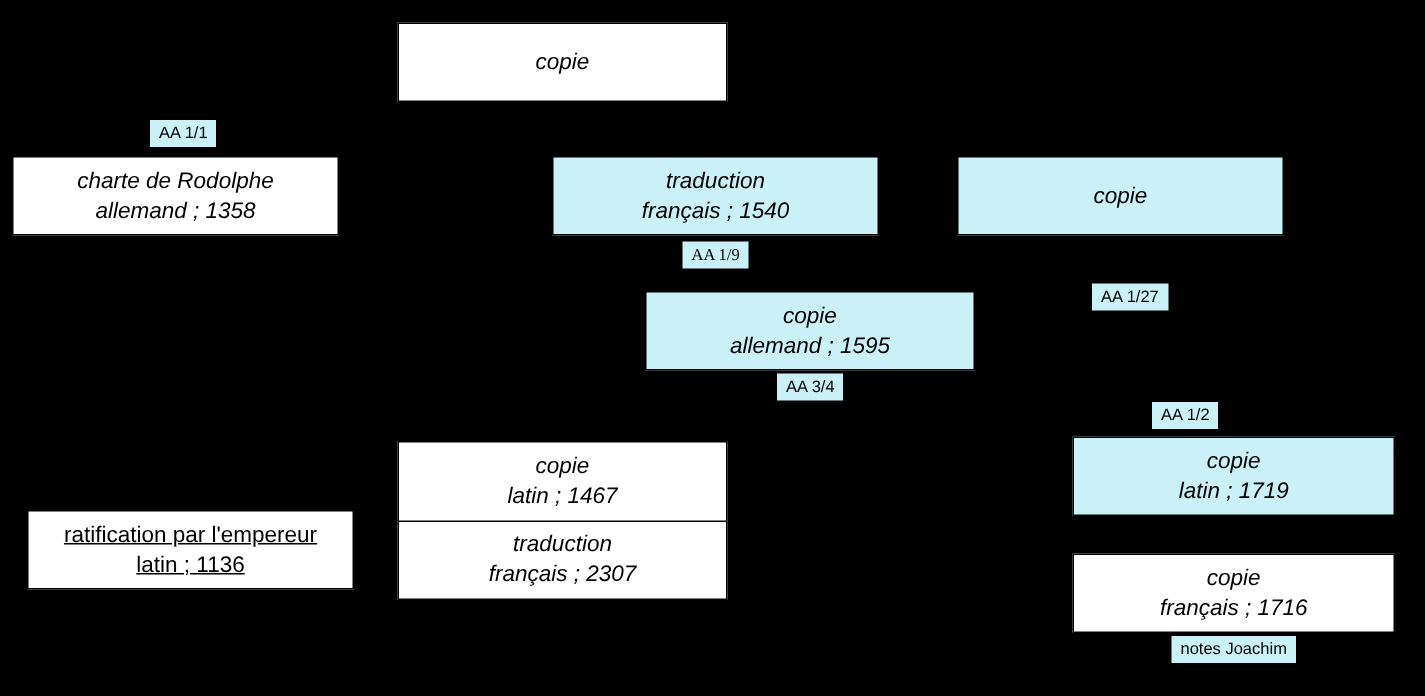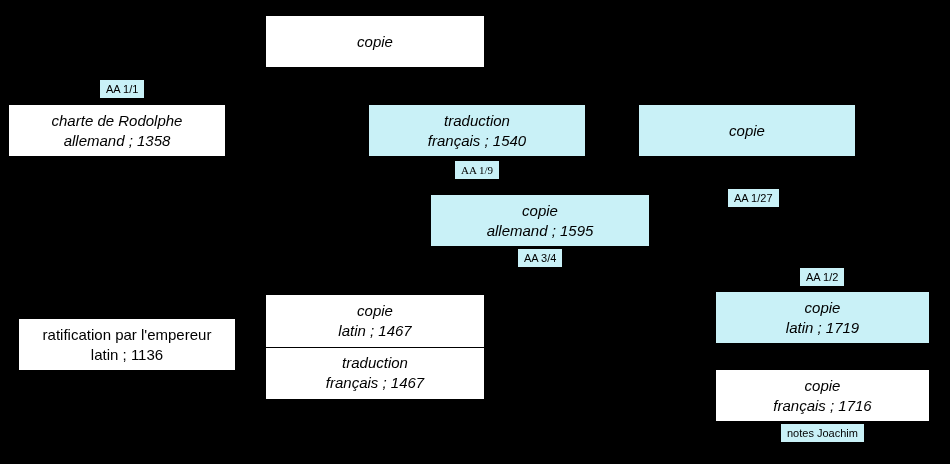--- a/index.html
+++ b/index.html
@@ -86,40 +86,40 @@
 
   <div class="tag" style="left:728px;top:149px;margin-top:40px;">AA 1/27</div>
 
   <div class="node cyan italic" style="left:430px;top:194px;width:220px;height:53px;">
     <span>copie</span>
     <span>allemand ; 1595</span>
   </div>
 
   <div class="tag" style="left:518px;top:249px;">AA 3/4</div>
 
-  <div class="tag" style="left:800px;top:268px;">AA 1/2</div>
+  <div class="tag" style="left:768px;top:268px;">AA 1/2</div>
 
   <div class="node cyan italic" style="left:715px;top:291px;width:215px;height:53px;">
     <span>copie</span>
     <span>latin ; 1719</span>
   </div>
 
-  <div class="node white" style="left:18px;top:318px;width:218px;height:53px;">
+  <div class="node white" style="left:18px;top:340px;width:218px;height:53px;text-decoration:underline;">
     <span>ratification par l'empereur</span>
     <span>latin ; 1136</span>
   </div>
 
   <div class="stack" style="left:265px;top:294px;width:220px;height:106px;">
     <div class="half">
       <span>copie</span>
       <span>latin ; 1467</span>
     </div>
     <div class="half">
       <span>traduction</span>
-      <span>français ; 1467</span>
+      <span>français ; 2307</span>
     </div>
   </div>
 
   <div class="node white italic" style="left:715px;top:369px;width:215px;height:53px;">
     <span>copie</span>
     <span>français ; 1716</span>
   </div>
 
   <div class="tag" style="left:781px;top:424px;">notes Joachim</div>
 

